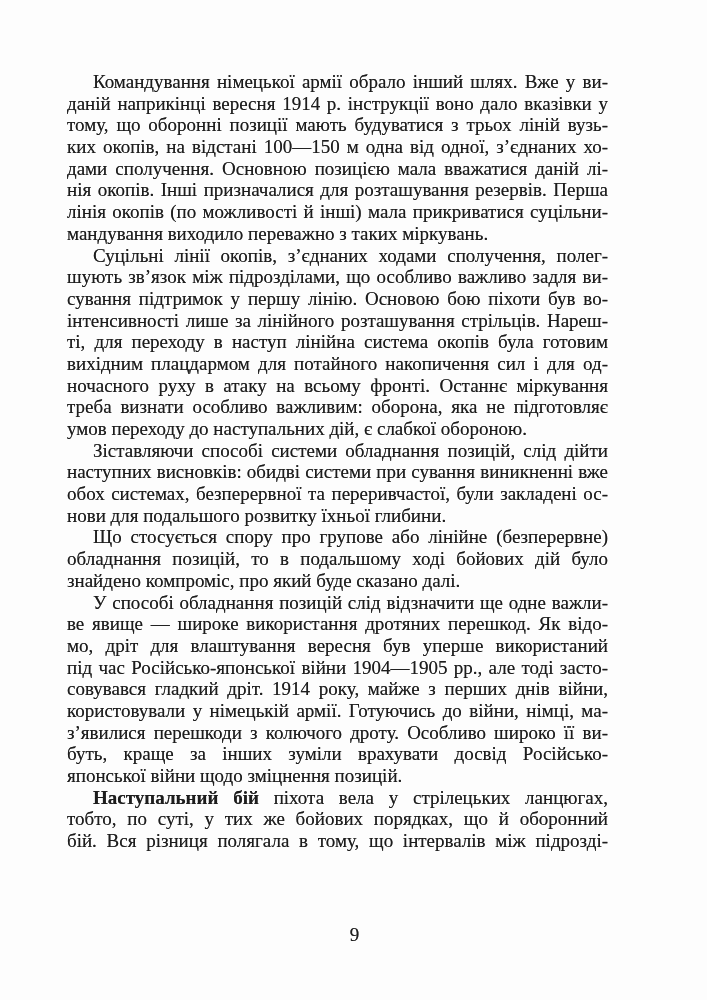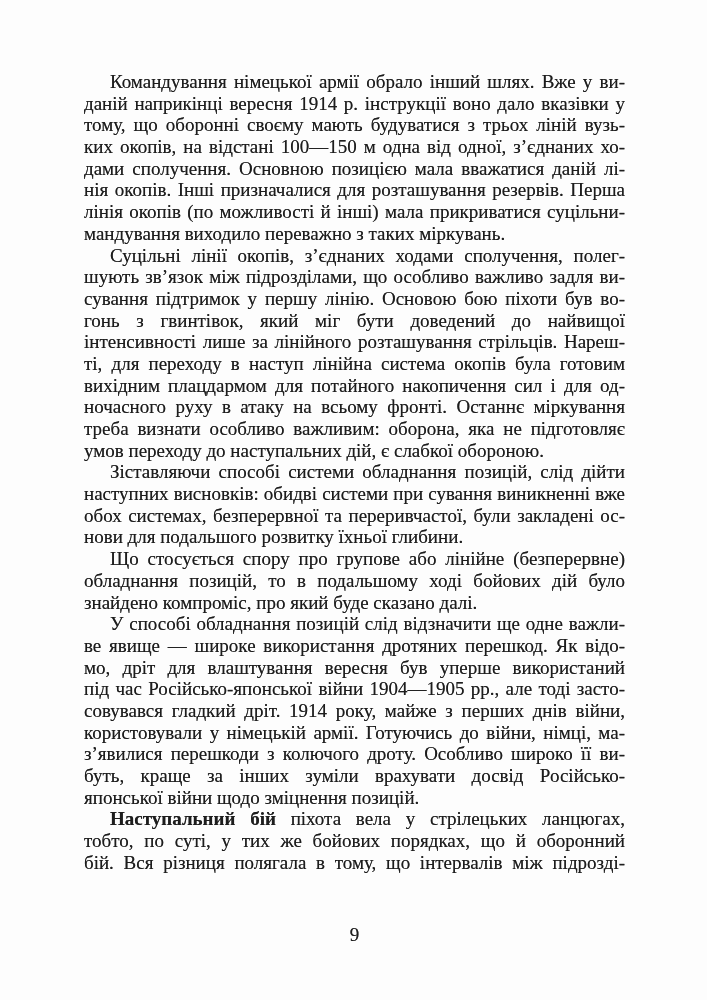--- a/index.html
+++ b/index.html
@@ -12,21 +12,21 @@
     position: relative;
     width: 707px;
     height: 1000px;
     background: #fdfdfd;
     overflow: hidden;
     font-family: "Liberation Serif", "DejaVu Serif", serif;
     color: #1d1d1d;
   }
   .text-block {
     position: absolute;
-    left: 84px;
+    left: 67px;
     top: 71px;
     width: 541px;
     font-size: 19px;
     line-height: 21.7px;
     text-shadow: 0 0 0.35px rgba(10,10,10,0.6);
   }
   .para { margin: 0; padding: 0; }
   .line {
     display: block;
     height: 21.7px;
@@ -60,33 +60,32 @@
 </head>
 <body>
 
 <div class="page">
 
   <div class="text-block">
 
     <div class="para">
       <div class="line jl first">Командування німецької армії обрало інший шлях. Вже у ви-</div>
       <div class="line jl">даній наприкінці вересня 1914 р. інструкції воно дало вказівки у</div>
-      <div class="line jl">тому, що оборонні своєму мають будуватися з трьох ліній вузь-</div>
+      <div class="line jl">тому, що оборонні позиції мають будуватися з трьох ліній вузь-</div>
       <div class="line jl">ких окопів, на відстані 100—150 м одна від одної, з’єднаних хо-</div>
       <div class="line jl">дами сполучення. Основною позицією мала вважатися даній лі-</div>
       <div class="line jl">нія окопів. Інші призначалися для розташування резервів. Перша</div>
       <div class="line jl">лінія окопів (по можливості й інші) мала прикриватися суцільни-</div>
       <div class="line end">мандування виходило переважно з таких міркувань.</div>
     </div>
 
     <div class="para">
       <div class="line jl first">Суцільні лінії окопів, з’єднаних ходами сполучення, полег-</div>
       <div class="line jl">шують зв’язок між підрозділами, що особливо важливо задля ви-</div>
       <div class="line jl">сування підтримок у першу лінію. Основою бою піхоти був во-</div>
-      <div class="line jl">гонь з гвинтівок, який міг бути доведений до найвищої</div>
       <div class="line jl">інтенсивності лише за лінійного розташування стрільців. Нареш-</div>
       <div class="line jl">ті, для переходу в наступ лінійна система окопів була готовим</div>
       <div class="line jl">вихідним плацдармом для потайного накопичення сил і для од-</div>
       <div class="line jl">ночасного руху в атаку на всьому фронті. Останнє міркування</div>
       <div class="line jl">треба визнати особливо важливим: оборона, яка не підготовляє</div>
       <div class="line end">умов переходу до наступальних дій, є слабкої обороною.</div>
     </div>
 
     <div class="para">
       <div class="line jl first">Зіставляючи способі системи обладнання позицій, слід дійти</div>

